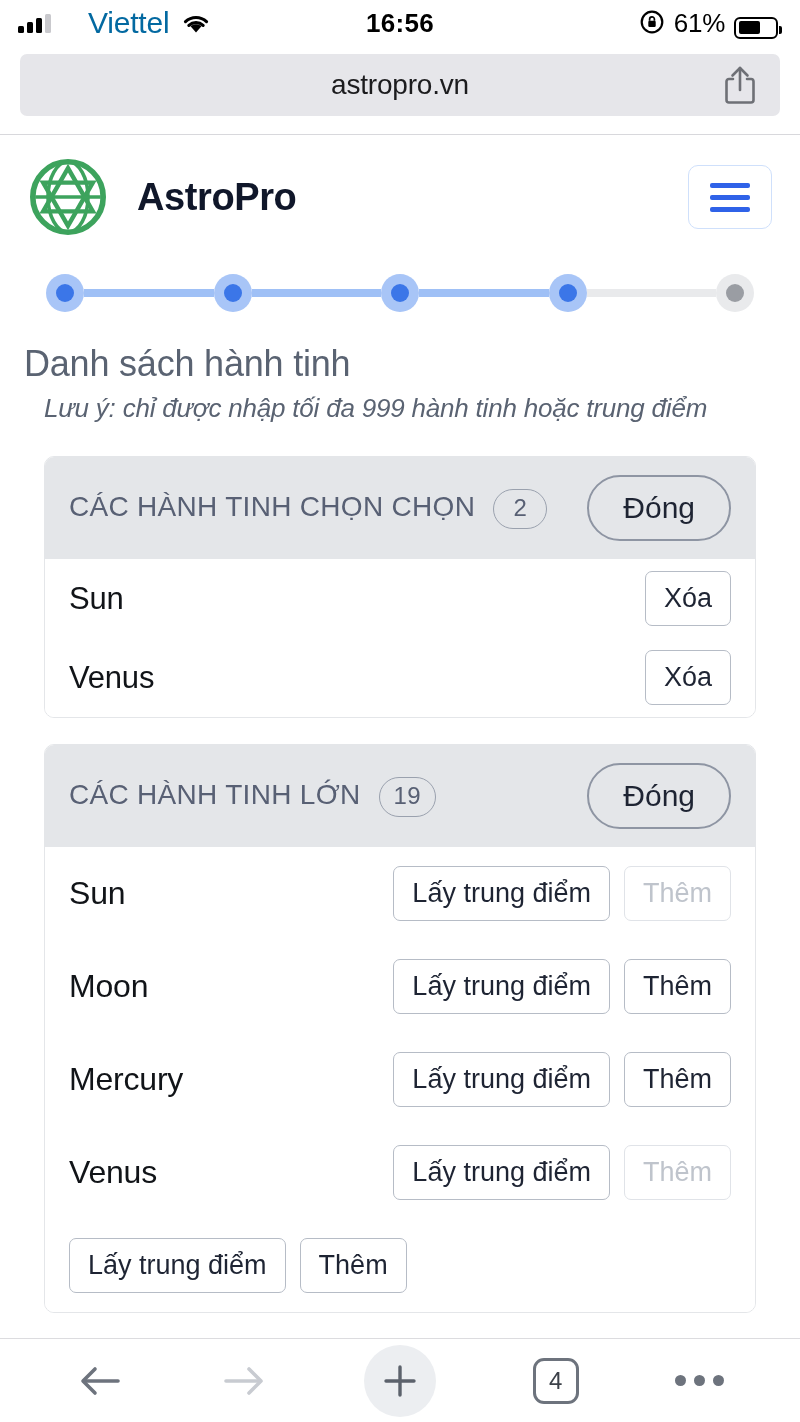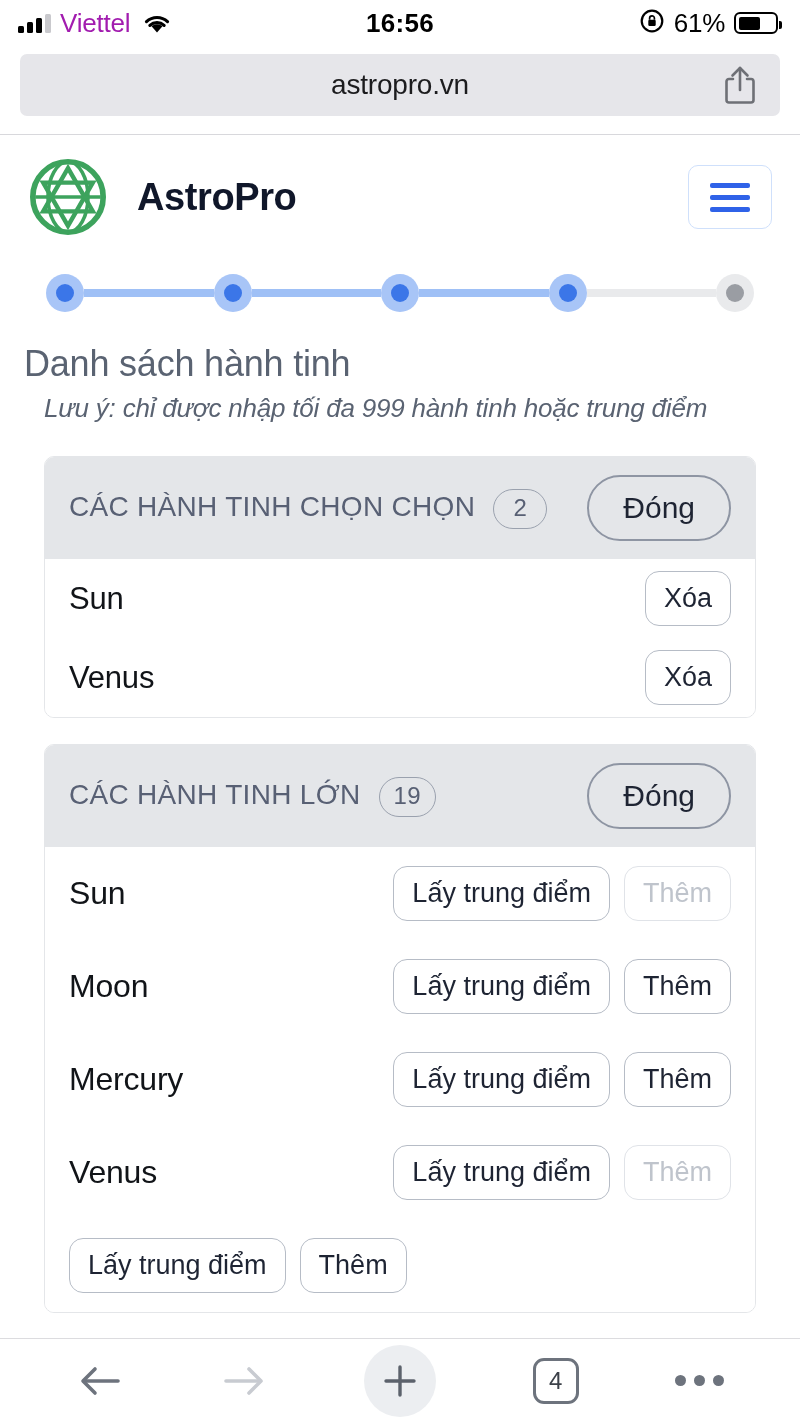--- a/index.html
+++ b/index.html
@@ -18,30 +18,30 @@
     background: #ffffff;
     position: relative;
   }
   .status-left { display: flex; align-items: center; gap: 9px; }
   .signal-bars { display: flex; align-items: flex-end; gap: 3px; height: 20px; }
   .signal-bars i { display: block; width: 6px; background: #000; border-radius: 1.5px; }
   .signal-bars i:nth-child(1) { height: 7px; }
   .signal-bars i:nth-child(2) { height: 11px; }
   .signal-bars i:nth-child(3) { height: 15px; }
   .signal-bars i:nth-child(4) { height: 19px; background: #c9c9cd; }
-  .carrier { font-size: 26px; color: #a21caf; letter-spacing: -0.2px; }
+  .carrier { font-size: 30px; color: #0369a1; letter-spacing: -0.2px; margin-left: 28px; }
   .wifi-icon { margin-left: 2px; display: flex; align-items: center; }
   .status-time {
     position: absolute; left: 0; right: 0; top: 0; bottom: 0;
     display: flex; align-items: center; justify-content: center;
     font-size: 26px; font-weight: bold; color: #000; letter-spacing: 0.3px;
     pointer-events: none;
   }
   .status-right {
-    margin-left: auto; display: flex; align-items: center; gap: 9px;
+    margin-left: auto; display: flex; align-items: flex-end; gap: 9px;
     position: relative; z-index: 2;
   }
   .battery-pct { font-size: 26px; color: #000; letter-spacing: -0.3px; }
   .battery {
     width: 44px; height: 22px; border: 2.5px solid #000; border-radius: 6px;
     position: relative; display: flex; align-items: center; padding: 2.5px;
   }
   .battery::after {
     content: ""; position: absolute; right: -6px; top: 7px;
     width: 3px; height: 8px; background: #000; border-radius: 0 2px 2px 0;
@@ -148,21 +148,21 @@
   }
   .card-body { background: #fff; }
   .row {
     display: flex; align-items: center;
     padding: 0 24px; min-height: 79px;
   }
   .row-name { font-size: 31px; color: #111418; flex: 1; letter-spacing: -0.2px; }
   .row-actions { display: flex; align-items: center; gap: 14px; }
   .btn-sm {
     padding: 11px 18px; border: 1.5px solid #b6bcc6;
-    border-radius: 14px; background: #fff;
+    border-radius: 7px; background: #fff;
     font-size: 27px; color: #1e2433; white-space: nowrap;
     font-family: "Liberation Sans", sans-serif;
   }
   .btn-sm.disabled { color: #bfc4cc; border-color: #e0e3e8; }
   .card-big .row { min-height: 93px; }
   .card-big .row-name { font-size: 32px; }
 
   
   .toolbar {
     position: absolute; left: 0; right: 0; bottom: 0;

